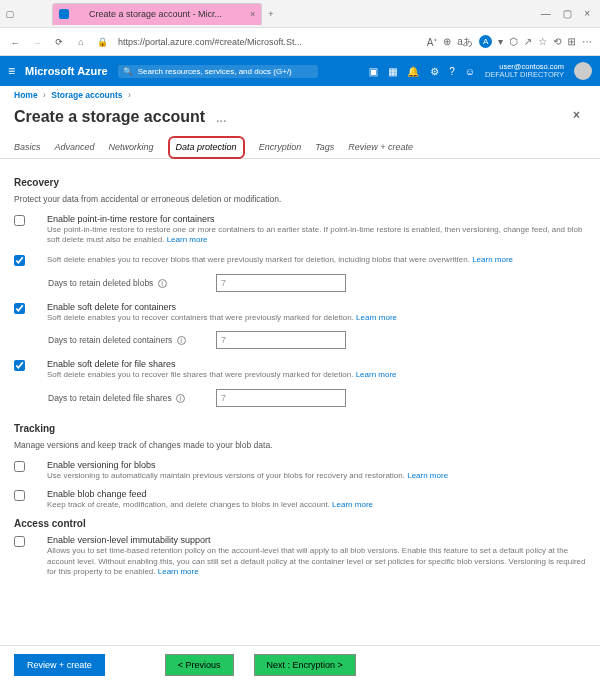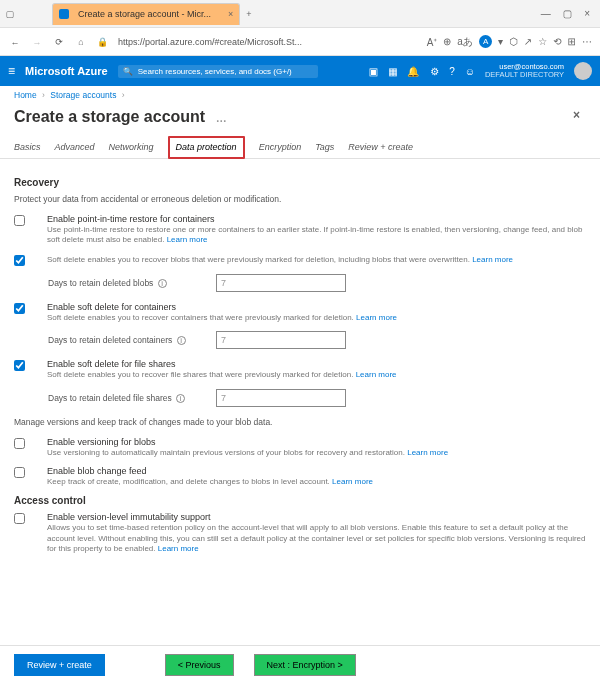--- a/index.html
+++ b/index.html
@@ -1,41 +1,41 @@
 <!DOCTYPE html>
 <html><head>
 <meta charset="utf-8">
 <style>
 * { box-sizing: border-box; margin: 0; padding: 0; font-family: "Segoe UI", Arial, sans-serif; }
 body { width: 600px; height: 688px; background: #fff; font-size: 9px; color: #323130; overflow: hidden; }
 .titlebar { height: 28px; background: #f3f3f3; display: flex; align-items: center; border-bottom: 1px solid #e0e0e0; }
-.tab-browser { height: 22px; margin-left: 32px; background: #fdba74; border: 1px solid #d0d0d0; border-bottom: none; border-radius: 3px 3px 0 0; display: flex; align-items: center; padding: 0 6px; gap: 9px; font-size: 9px; }
+.tab-browser { height: 22px; margin-left: 32px; background: #f9a8d4; border: 1px solid #d0d0d0; border-bottom: none; border-radius: 3px 3px 0 0; display: flex; align-items: center; padding: 0 6px; gap: 20px; font-size: 9px; }
 .tab-browser .favicon { width:10px; height:10px; background:#0078d4; border-radius:2px;}
 .win-ctrls { margin-left: auto; display: flex; gap: 12px; padding: 0 10px; color: #666; font-size: 10px; }
 .addrbar { height: 28px; display: flex; align-items: center; gap: 8px; padding: 0 8px; border-bottom: 1px solid #e0e0e0; }
 .addrbar .ico { width: 14px; color: #555; text-align:center; }
 .url-input { flex: 1; font-size: 9px; color: #555; border: none; background: transparent; }
 .addr-icons { display:flex; gap:6px; color:#666; font-size:10px; align-items:center;}
 .addr-icons .circ { width:13px; height:13px; border-radius:50%; background:#0078d4; color:#fff; display:flex; align-items:center; justify-content:center; font-size:8px;}
 .azhdr { height: 30px; background: #0078d4; color: #fff; display: flex; align-items: center; padding: 0 8px; gap: 10px; font-size: 10px; }
 .azhdr .ham { font-size: 12px; }
 .azhdr .brand { font-weight: 600; font-size: 11px; }
 .azhdr .search { flex:1; max-width: 200px; background: rgba(255,255,255,0.15); border-radius: 2px; padding: 2px 6px; display:flex; align-items:center; gap:4px; font-size:8px;}
 .azhdr .right { margin-left:auto; display:flex; gap:10px; align-items:center; font-size:10px;}
 .azhdr .user { text-align:right; font-size:7.5px; line-height:1.1;}
 .azhdr .avatar { width:18px; height:18px; border-radius:50%; background:#ccc;}
 .breadcrumb { padding: 4px 14px; font-size: 8.5px; color: #0078d4; }
-.breadcrumb span { color: #0078d4; }
+.breadcrumb span { color: #0078d4; font-weight: bold; }
 .breadcrumb .chev { color: #999; margin: 0 3px; }
 .page-title { padding: 4px 14px 10px 14px; font-size: 16px; font-weight: 600; color: #323130; }
 .page-title .dots { color:#999; font-size:11px; margin-left:6px;}
 .close-x { float:right; font-size:12px; color:#666; margin-right:6px;}
 .tabstrip { display:flex; gap: 14px; padding: 0 14px; border-bottom: 1px solid #e0e0e0; font-size: 9px; font-style: italic; }
 .tabstrip .tab { padding: 6px 0; color: #555; cursor:pointer; }
-.tabstrip .tab.active { border: 2px solid #d13438; border-radius:1px; padding: 4px 6px; color:#000; font-weight:500; margin-bottom:-1px;}
+.tabstrip .tab.active { border: 2px solid #d13438; border-radius:6px; padding: 4px 6px; color:#000; font-weight:500; margin-bottom:-1px;}
 .content { padding: 10px 14px 0 14px; overflow-y:auto; height: calc(688px - 28px - 28px - 30px - 18px - 32px - 28px - 38px);}
 .section-title { font-size: 10px; font-weight: 600; margin: 8px 0 6px 0; }
 .section-desc { font-size: 8.5px; color: #555; margin-bottom: 10px; }
 .opt { display:flex; gap:22px; margin-bottom: 8px; }
 .opt input[type=checkbox] { width:11px; height:11px; margin-top:1px; accent-color:#0078d4;}
 .opt .txt { flex:1; }
 .opt .lbl { font-size: 9px; color:#323130; }
 .opt .desc { font-size: 8px; color: #777; line-height: 1.3; margin-top:1px;}
 .opt .desc a, .learn { color: #0078d4; text-decoration:none; }
 .field-row { display:flex; align-items:center; gap: 8px; margin: 4px 0 10px 34px; }
@@ -172,20 +172,21 @@
     <div class="txt">
       <div class="lbl">Enable soft delete for file shares</div>
       <div class="desc"><span>Soft delete enables you to recover file shares that were previously marked for deletion.</span> <a class="learn">Learn more</a></div>
     </div>
   </div>
   <div class="field-row">
     <span class="flabel"><span>Days to retain deleted file shares</span> <span class="info-ico">i</span></span>
     <input value="7" style="">
   </div>
 
+  <div class="section-title" style="margin-top:16px;">Tracking</div>
   <div class="section-desc">Manage versions and keep track of changes made to your blob data.</div>
 
   <div class="opt">
     <input type="checkbox" style="">
     <div class="txt">
       <div class="lbl">Enable versioning for blobs</div>
       <div class="desc"><span>Use versioning to automatically maintain previous versions of your blobs for recovery and restoration.</span> <a class="learn">Learn more</a></div>
     </div>
   </div>
 

